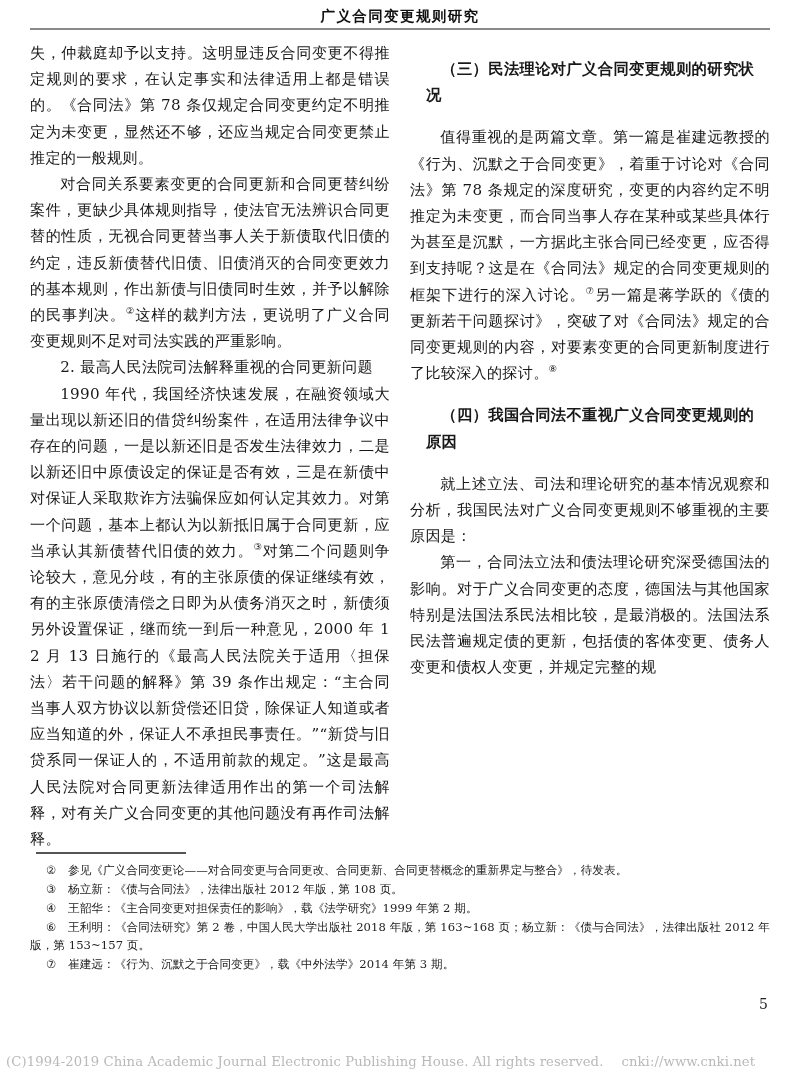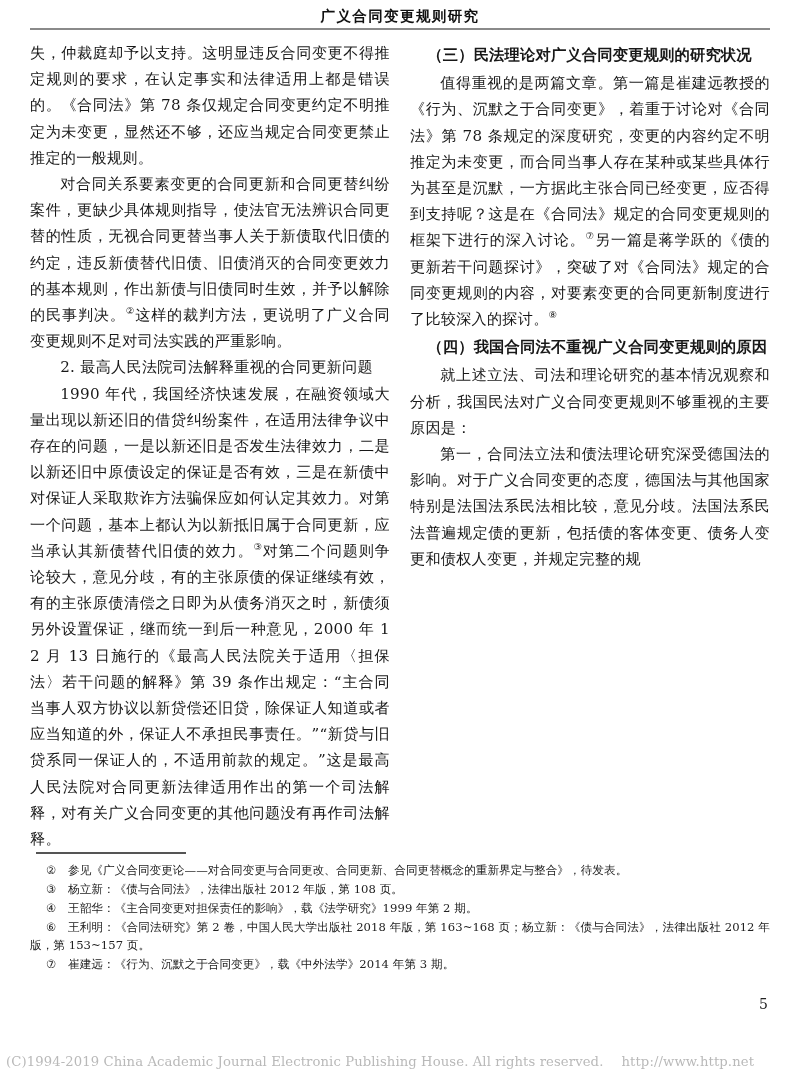--- a/index.html
+++ b/index.html
@@ -49,21 +49,21 @@
   }
 
   
   .columns {
     position: absolute;
     top: 40px;
     left: 30px;
     width: 740px;
     height: 805px;
     display: flex;
-    gap: 20px;
+    justify-content: space-between;
   }
   .col {
     width: 360px;
     font-size: 15.1px;
     line-height: 26.2px;
     text-align: justify;
     text-justify: inter-character;
     color: #181818;
   }
   .col p {
@@ -71,21 +71,21 @@
     text-indent: 2em;
     text-align: justify;
     text-align-last: left;
     letter-spacing: 0.02em;
     word-break: break-all;
   }
   .col p.noindent {
     text-indent: 0;
   }
   .col h3 {
-    margin: 2px;
+    margin: 16px;
     font-size: 15.3px;
     line-height: 26.2px;
     font-weight: bold;
     font-family: "DejaVu Sans", "Liberation Sans", sans-serif;
     text-indent: 1em;
     letter-spacing: 0.01em;
     word-break: break-all;
     text-align: justify;
     text-align-last: left;
   }
@@ -188,33 +188,33 @@
 
     <div class="col">
 
       <h3>（三）民法理论对广义合同变更规则的研究状况</h3>
 
       <p><span>值得重视的是两篇文章。第一篇是崔建远教授的《行为、沉默之于合同变更》，着重于讨论对《合同法》第 78 条规定的深度研究，变更的内容约定不明推定为未变更，而合同当事人存在某种或某些具体行为甚至是沉默，一方据此主张合同已经变更，应否得到支持呢？这是在《合同法》规定的合同变更规则的框架下进行的深入讨论。</span><sup class="fn">⑦</sup><span>另一篇是蒋学跃的《债的更新若干问题探讨》，突破了对《合同法》规定的合同变更规则的内容，对要素变更的合同更新制度进行了比较深入的探讨。</span><sup class="fn">⑧</sup></p>
 
       <h3>（四）我国合同法不重视广义合同变更规则的原因</h3>
 
       <p><span>就上述立法、司法和理论研究的基本情况观察和分析，我国民法对广义合同变更规则不够重视的主要原因是：</span></p>
-      <p><span>第一，合同法立法和债法理论研究深受德国法的影响。对于广义合同变更的态度，德国法与其他国家特别是法国法系民法相比较，意见分歧。法国法系民法普遍规定债的更新，包括债的客体变更、债务人变更和债权人变更，并规定完整的规</span></p>
+      <p><span>第一，合同法立法和债法理论研究深受德国法的影响。对于广义合同变更的态度，德国法与其他国家特别是法国法系民法相比较，是最消极的。法国法系民法普遍规定债的更新，包括债的客体变更、债务人变更和债权人变更，并规定完整的规</span></p>
 
     </div>
   </div>
 
   <div class="fn-rule"></div>
   <div class="footnotes">
     <div class="fn-item"><span class="fn-marker">②</span><span class="fn-text">参见《广义合同变更论——对合同变更与合同更改、合同更新、合同更替概念的重新界定与整合》，待发表。</span></div>
     <div class="fn-item"><span class="fn-marker">③</span><span class="fn-text">杨立新：《债与合同法》，法律出版社 2012 年版，第 108 页。</span></div>
     <div class="fn-item"><span class="fn-marker">④</span><span class="fn-text">王韶华：《主合同变更对担保责任的影响》，载《法学研究》1999 年第 2 期。</span></div>
     <div class="fn-item"><span class="fn-marker">⑥</span><span class="fn-text">王利明：《合同法研究》第 2 卷，中国人民大学出版社 2018 年版，第 163~168 页；杨立新：《债与合同法》，法律出版社 2012 年版，第 153~157 页。</span></div>
     <div class="fn-item"><span class="fn-marker">⑦</span><span class="fn-text">崔建远：《行为、沉默之于合同变更》，载《中外法学》2014 年第 3 期。</span></div>
   </div>
 
   <div class="page-number">5</div>
 
   <div class="cnki-footer">
-    <span>(C)1994-2019 China Academic Journal Electronic Publishing House. All rights reserved.</span><span class="cnki-url">http://www.http.net</span>
+    <span>(C)1994-2019 China Academic Journal Electronic Publishing House. All rights reserved.</span><span class="cnki-url">cnki://www.cnki.net</span>
   </div>
 
 </div>
 
 </body></html>

